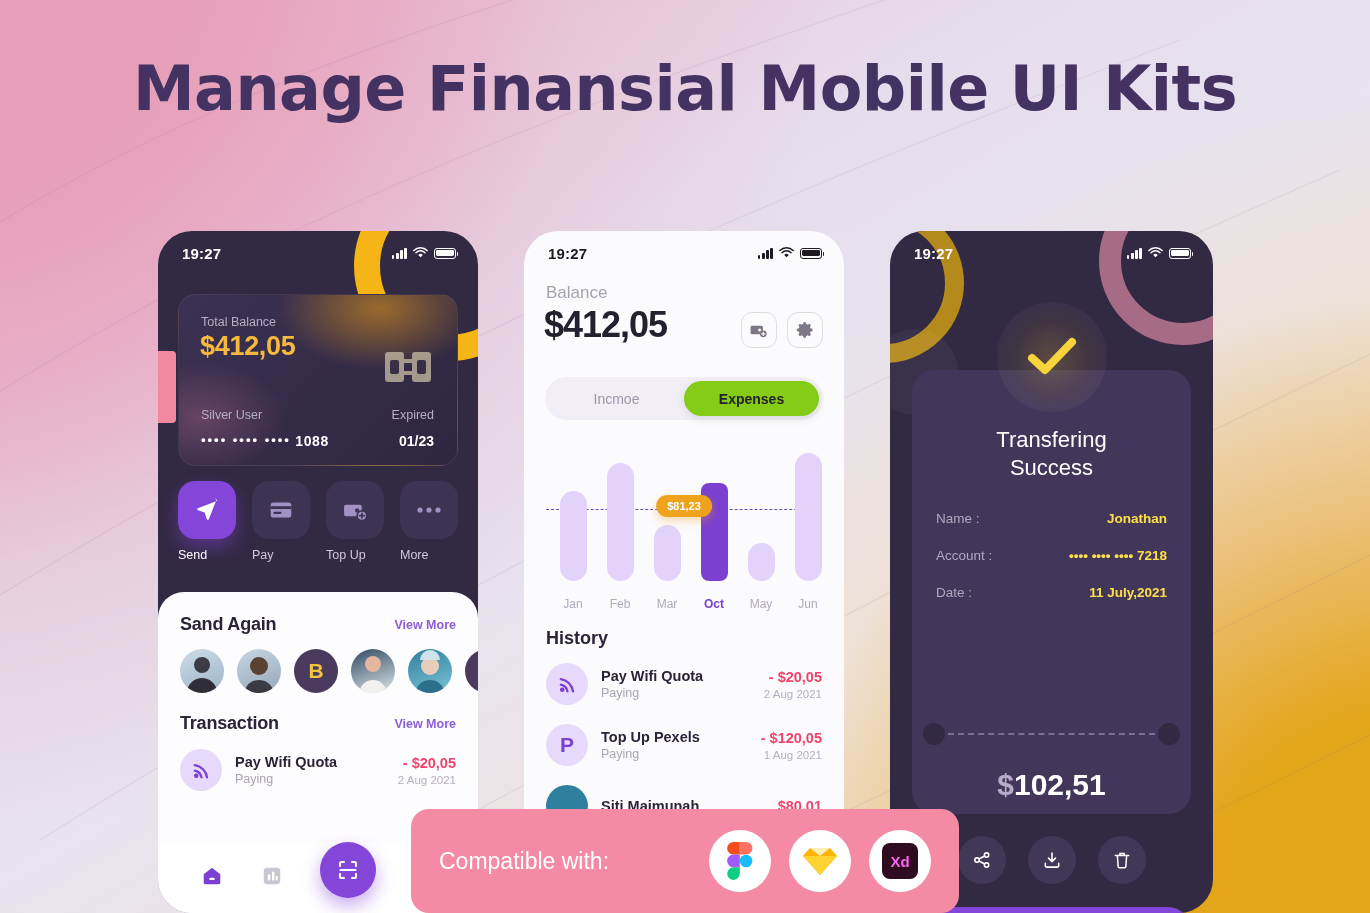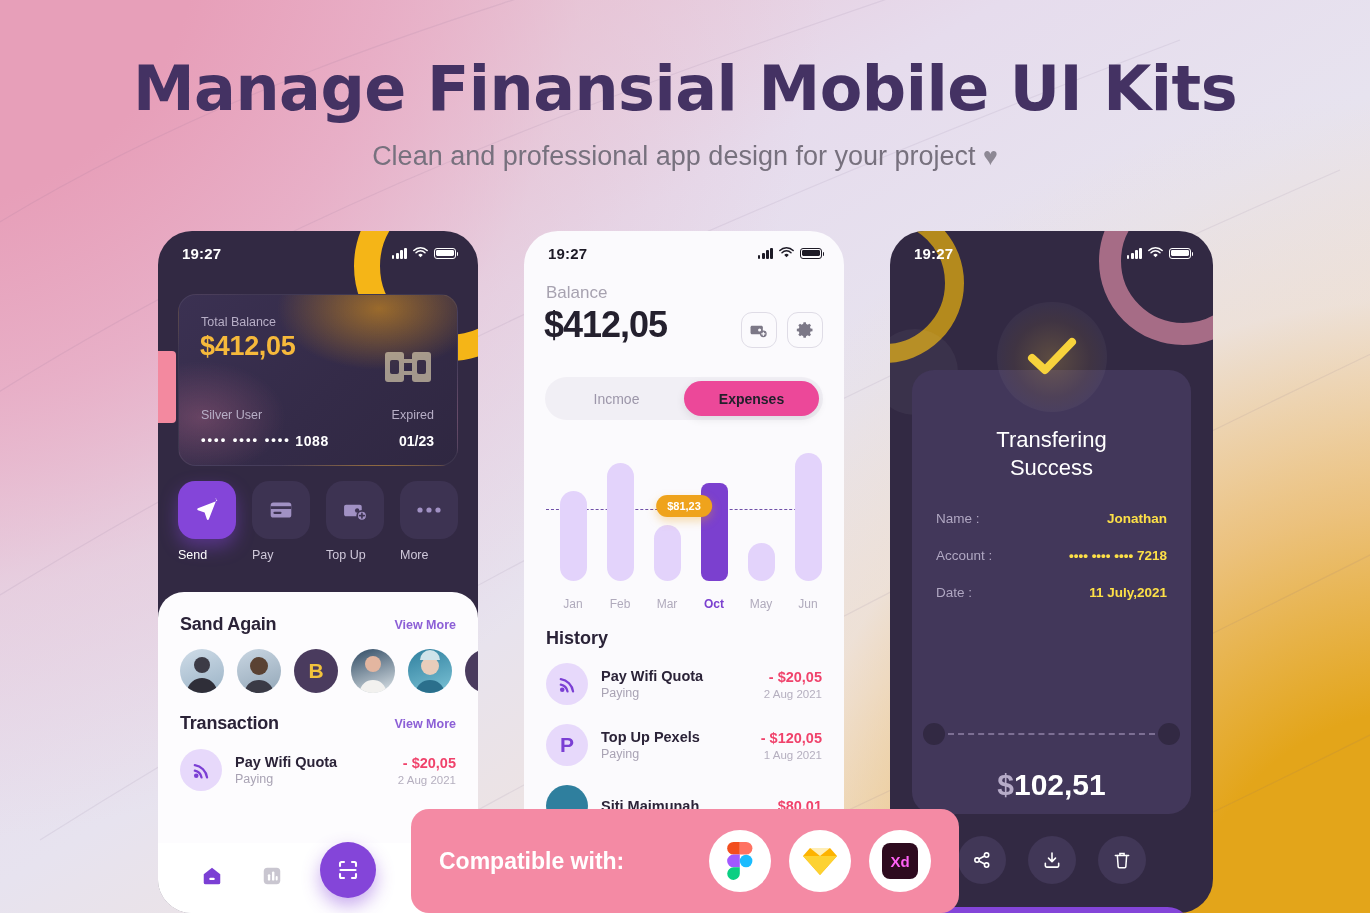--- a/index.html
+++ b/index.html
@@ -103,21 +103,21 @@
 
   
   #p2{ left:524px; top:231px; width:320px; height:682px; background:#fbfafd; }
   #p2 .statusbar{ color:#1d1a26; }
   .p2-bal{ position:absolute; left:22px; top:52px; font-size:17px; color:#a7a2b0;}
   .p2-amt{ position:absolute; left:20px; top:73px; font-size:36px; font-weight:bold; color:#24202e; letter-spacing:-1px;}
   .p2-btns{ position:absolute; right:21px; top:81px; display:flex; gap:10px;}
   .obtn{ width:36px;height:36px;border-radius:11px;border:1.4px solid #dfdce6;display:flex;align-items:center;justify-content:center;background:#fbfafd;}
   .seg{ position:absolute; left:21px; top:146px; width:278px; height:43px; border-radius:22px; background:#f1eff5; display:flex; padding:4px;}
   .seg div{ flex:1; display:flex;align-items:center;justify-content:center;font-size:14px;border-radius:19px;}
-  .seg .off{ color:#9c96a9;} .seg .act2{ background:#ec4899;color:#23202c;font-weight:bold;box-shadow:0 3px 10px rgba(0,0,0,0.09);}
+  .seg .off{ color:#9c96a9;} .seg .act2{ background:#84cc16;color:#23202c;font-weight:bold;box-shadow:0 3px 10px rgba(0,0,0,0.09);}
 
   .chartbox{ position:absolute; left:12px; top:210px; width:296px; height:170px; }
   .chartbox .bar{ position:absolute; bottom:30px; width:27px; border-radius:14px; background:#e3d3fb;}
   .chartbox .bar.sel{ background:#7b40cf; }
   .chartbox .lb{ position:absolute; bottom:0; width:44px; text-align:center; font-size:12px; color:#b0aabc;}
   .chartbox .lb.sel{ color:#7b40cf; font-weight:bold;}
   .dashline{ position:absolute; left:10px; right:10px; top:68px; border-top:1.6px dashed #6f4fa8;}
   .pill{ position:absolute; top:54px; left:148px; transform:translateX(-50%); background:#efa31c; color:#fff;
          font-size:11px;font-weight:bold;padding:5px 11px;border-radius:11px; box-shadow:0 4px 10px rgba(239,163,28,0.35);}
   .p2-hist{ position:absolute; left:22px; top:397px; font-size:18px; font-weight:bold; color:#2b2338;}
@@ -143,21 +143,21 @@
   .total{ position:absolute; left:0; right:0; top:398px; text-align:center; font-size:30px; font-weight:bold; color:#fff;}
   .total .cur{ color:#b7acc9; }
   .p3acts{ position:absolute; left:0;right:0; top:605px; display:flex; justify-content:center; gap:22px; z-index:6;}
   .cbtn{ width:48px;height:48px;border-radius:50%;background:#413757;display:flex;align-items:center;justify-content:center;}
   .done{ position:absolute; left:22px; right:22px; top:676px; height:47px; border-radius:24px; background:#8445d9;
          display:flex;align-items:center;justify-content:center;color:#fff;font-size:15px;font-weight:bold; z-index:6;}
 
   
   .compat{ position:absolute; left:411px; top:809px; width:548px; height:104px; background:#f48aa4; border-radius:18px;
            display:flex; align-items:center; padding:0 28px; z-index:50;}
-  .compat .ct{ color:#fff; font-size:23px; flex:1;font-weight:bold; }
+  .compat .ct{ color:#fff; font-size:23px; flex:1; }
   .compat .logos{ display:flex; gap:18px; }
   .logo{ width:62px;height:62px;border-radius:50%;background:#fff;display:flex;align-items:center;justify-content:center;}
   .xd{ width:36px;height:36px;border-radius:8px;background:#2e0b1f;display:flex;align-items:center;justify-content:center;
        color:#ff61f6;font-size:15px;font-weight:bold;}
 </style>
 </head>
 <body>
 
 <div class="bg-lines">
   <svg viewBox="0 0 1370 913" preserveAspectRatio="none">
@@ -168,24 +168,20 @@
       <path d="M40,840 C420,600 860,380 1340,170"></path>
       <path d="M260,930 C600,740 980,540 1400,340"></path>
       <path d="M560,940 C840,820 1120,680 1400,540"></path>
       <path d="M900,950 C1080,880 1260,790 1400,720"></path>
     </g>
   </svg>
 </div>
 
 <div class="hdr">
   <div class="title">Manage Finansial Mobile UI Kits</div>
-  <div class="subtitle">
-    <span>Clean and professional app design for your project</span>
-    <span class="heart">♥</span>
-  </div>
 </div>
 
 <div class="phone dark" id="p1">
   <div class="p1-ring a"></div>
   <div class="p1-strip"></div>
 
   <div class="statusbar">
     <div class="st-time">19:27</div>
     <div class="st-icons">
       <span class="bars">

